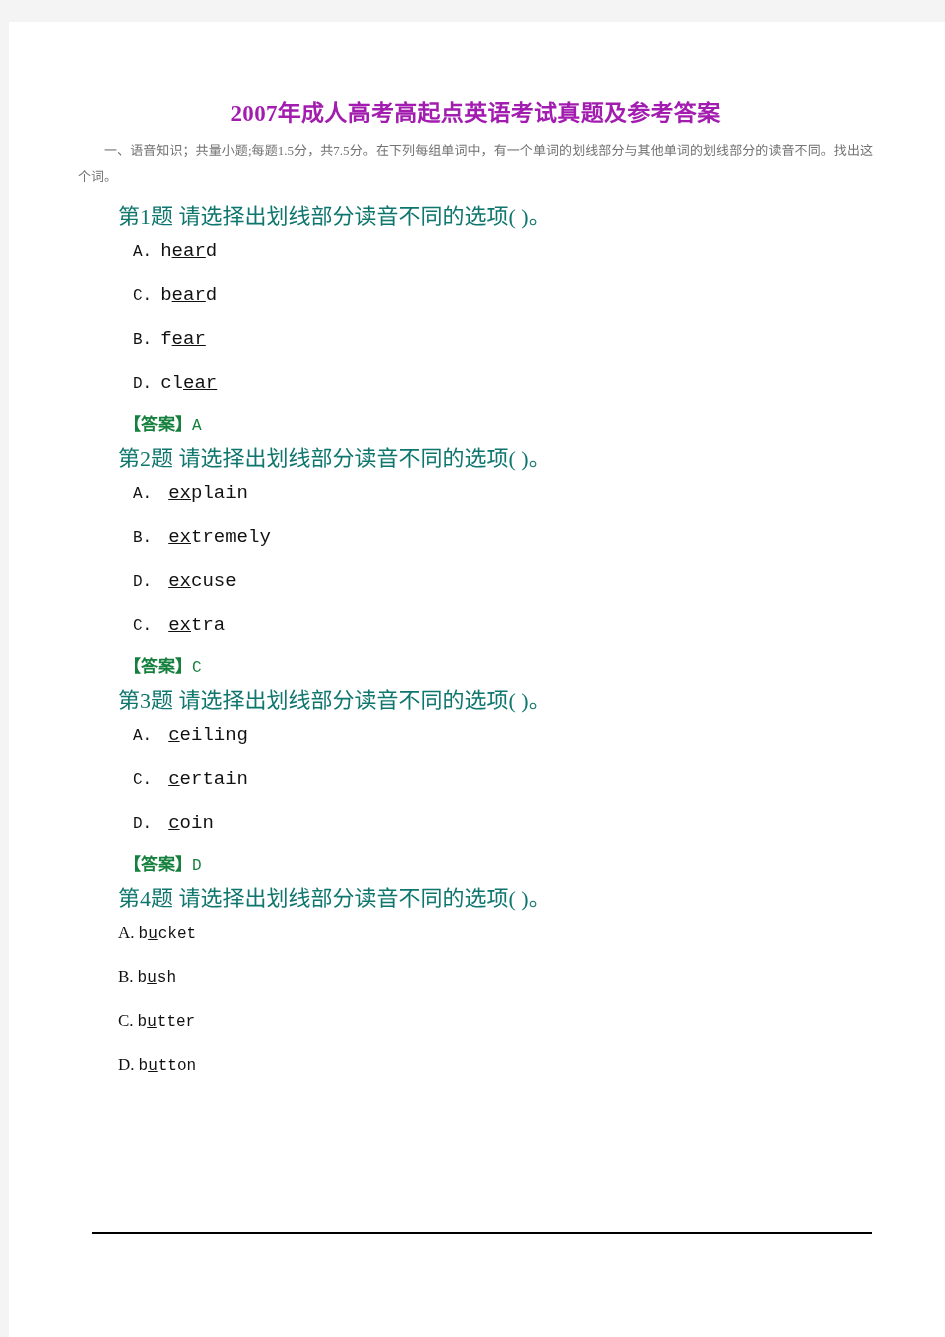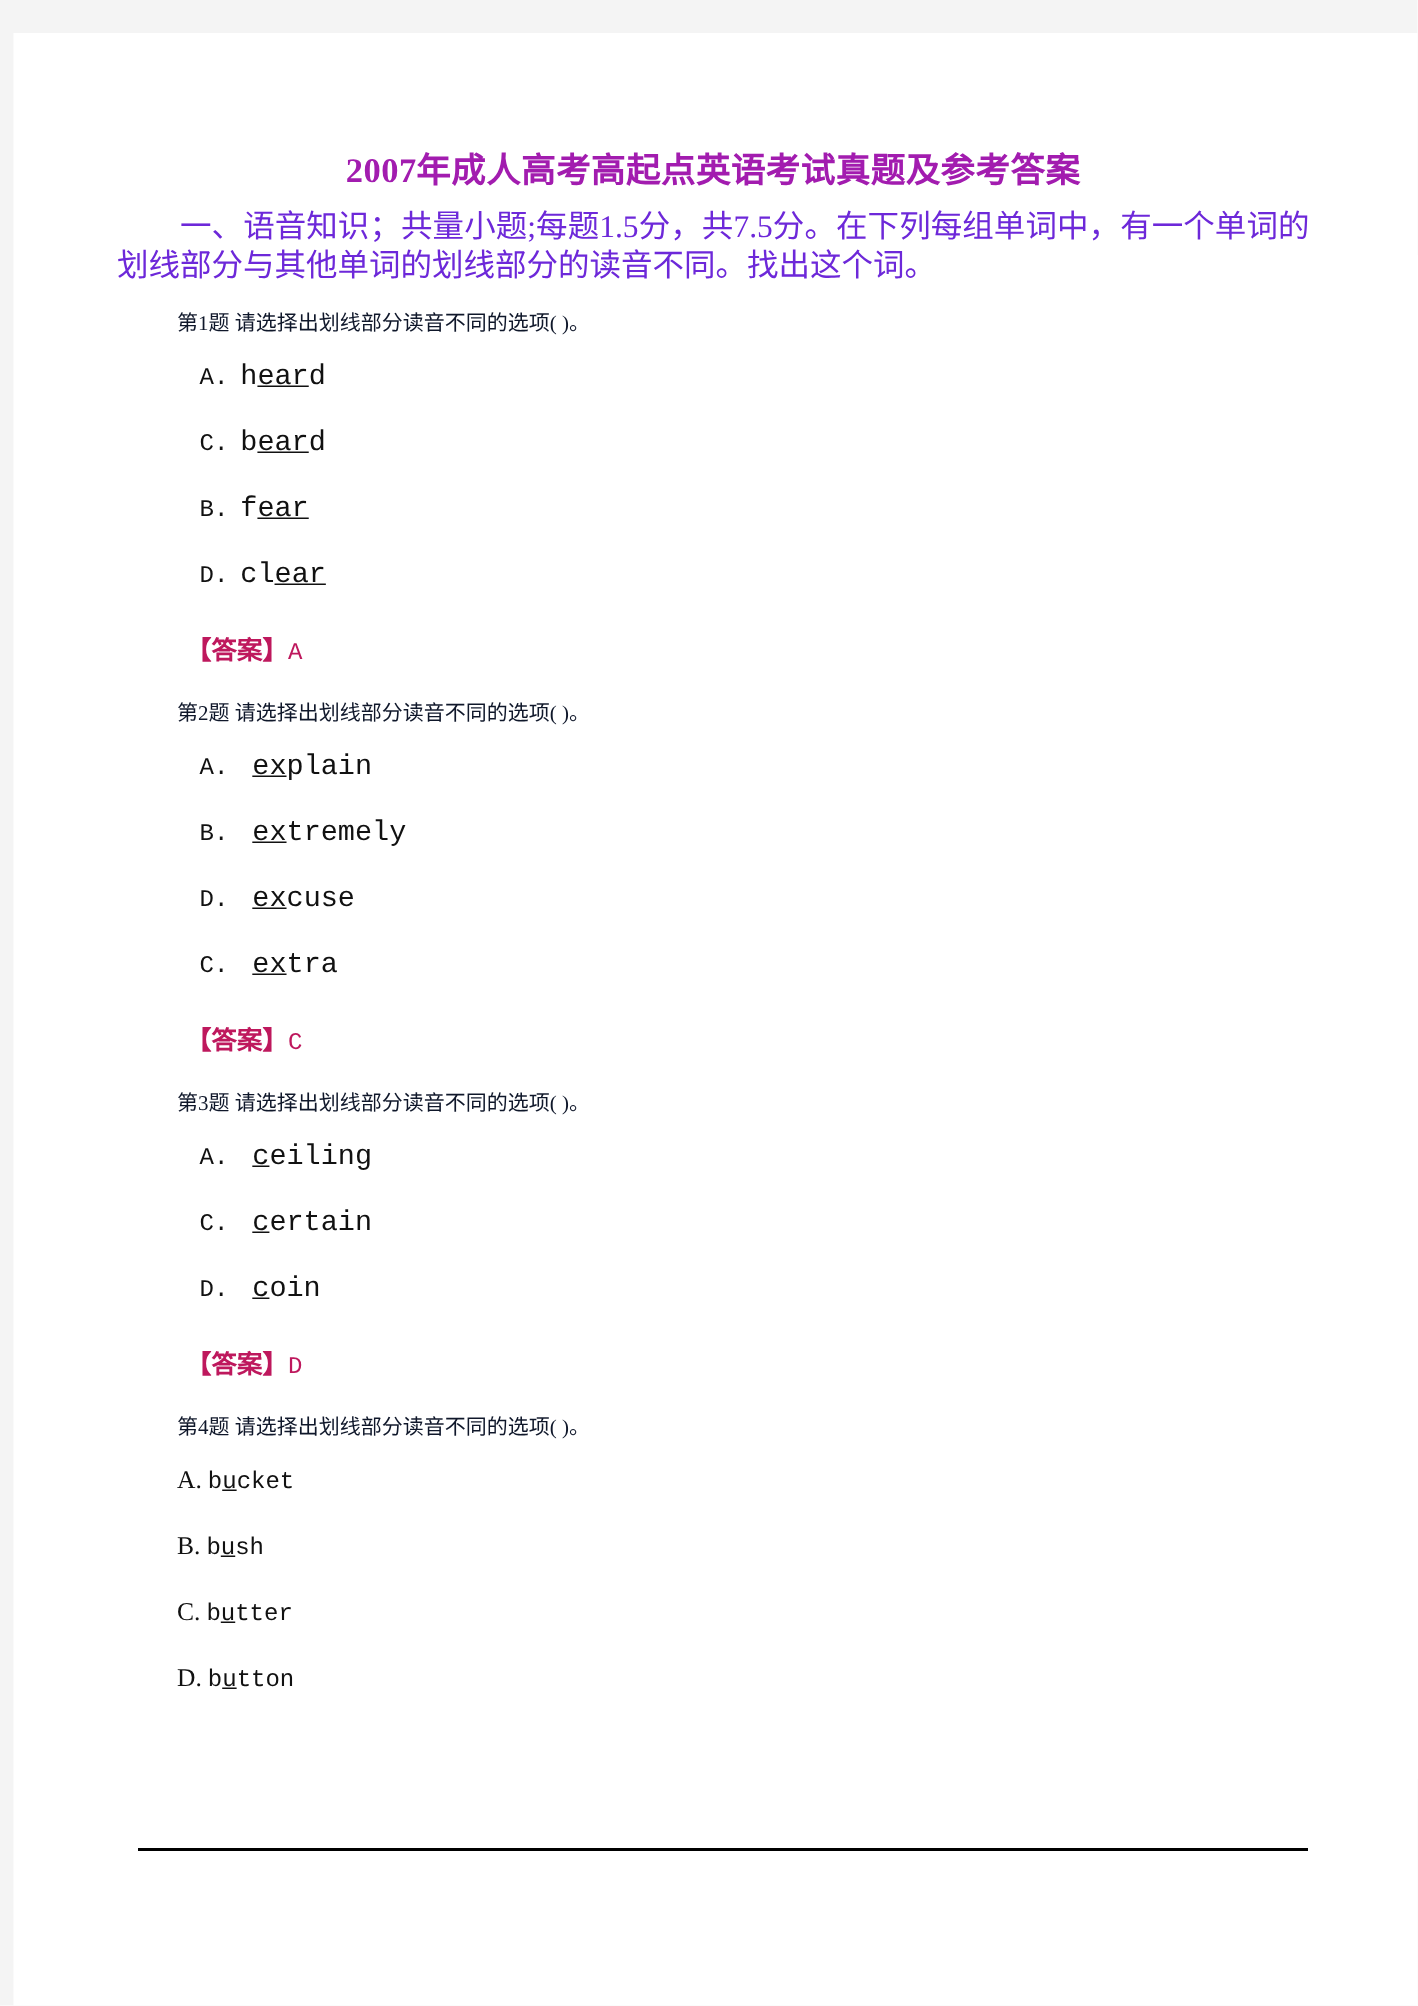--- a/index.html
+++ b/index.html
@@ -41,38 +41,38 @@
     line-height: 28px;
     text-align: center;
     color: #a21caf;
     margin: 0 0 10px 0;
     letter-spacing: 0.3px;
   }
 
   
   .intro-para {
     font-family: "Liberation Serif", "DejaVu Serif", serif;
-    font-size: 21px;
+    font-size: 13px;
     line-height: 26px;
-    color: #6d28d9;
+    color: #737373;
     margin: 0 0 14px 0;
     text-indent: 2em;
     text-align: justify;
   }
 
   
   .question-block {
     margin: 0 0 0 0;
   }
 
   .question-stem {
     font-family: "Liberation Serif", "DejaVu Serif", serif;
-    font-size: 14px;
+    font-size: 22px;
     line-height: 26px;
-    color: #0f172a;
+    color: #0f766e;
     margin: 0 0 10px 0;
     padding-left: 40px;
   }
 
   .options-list {
     list-style: none;
     margin: 0;
     padding: 0;
   }
 
@@ -108,22 +108,22 @@
     font-size: 17px;
   }
   .options-list.style-tight .opt-word {
     font-family: "Liberation Mono", "DejaVu Sans Mono", monospace;
     font-size: 16px;
   }
 
   .answer-line {
     font-family: "Liberation Serif", "DejaVu Serif", serif;
     font-size: 17px;
-    line-height: 36px;
-    color: #be185d;
+    line-height: 18px;
+    color: #15803d;
     margin: 0 0 11px 0;
     padding-left: 46px;
   }
   .answer-line .answer-tag {
     font-weight: bold;
   }
   .answer-line .answer-value {
     font-family: "Liberation Mono", "DejaVu Sans Mono", monospace;
     font-size: 16px;
   }

